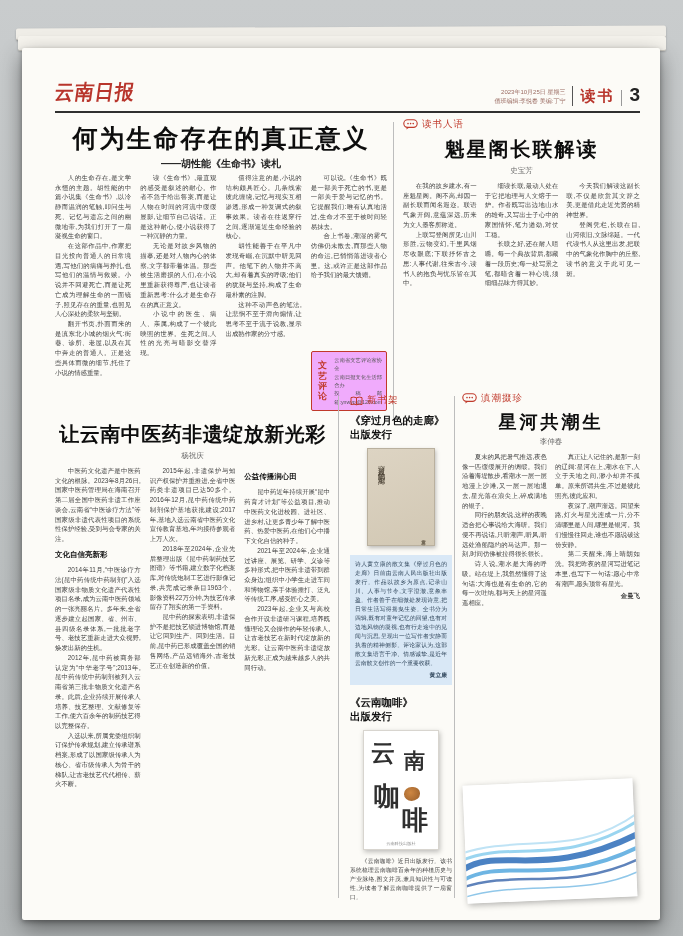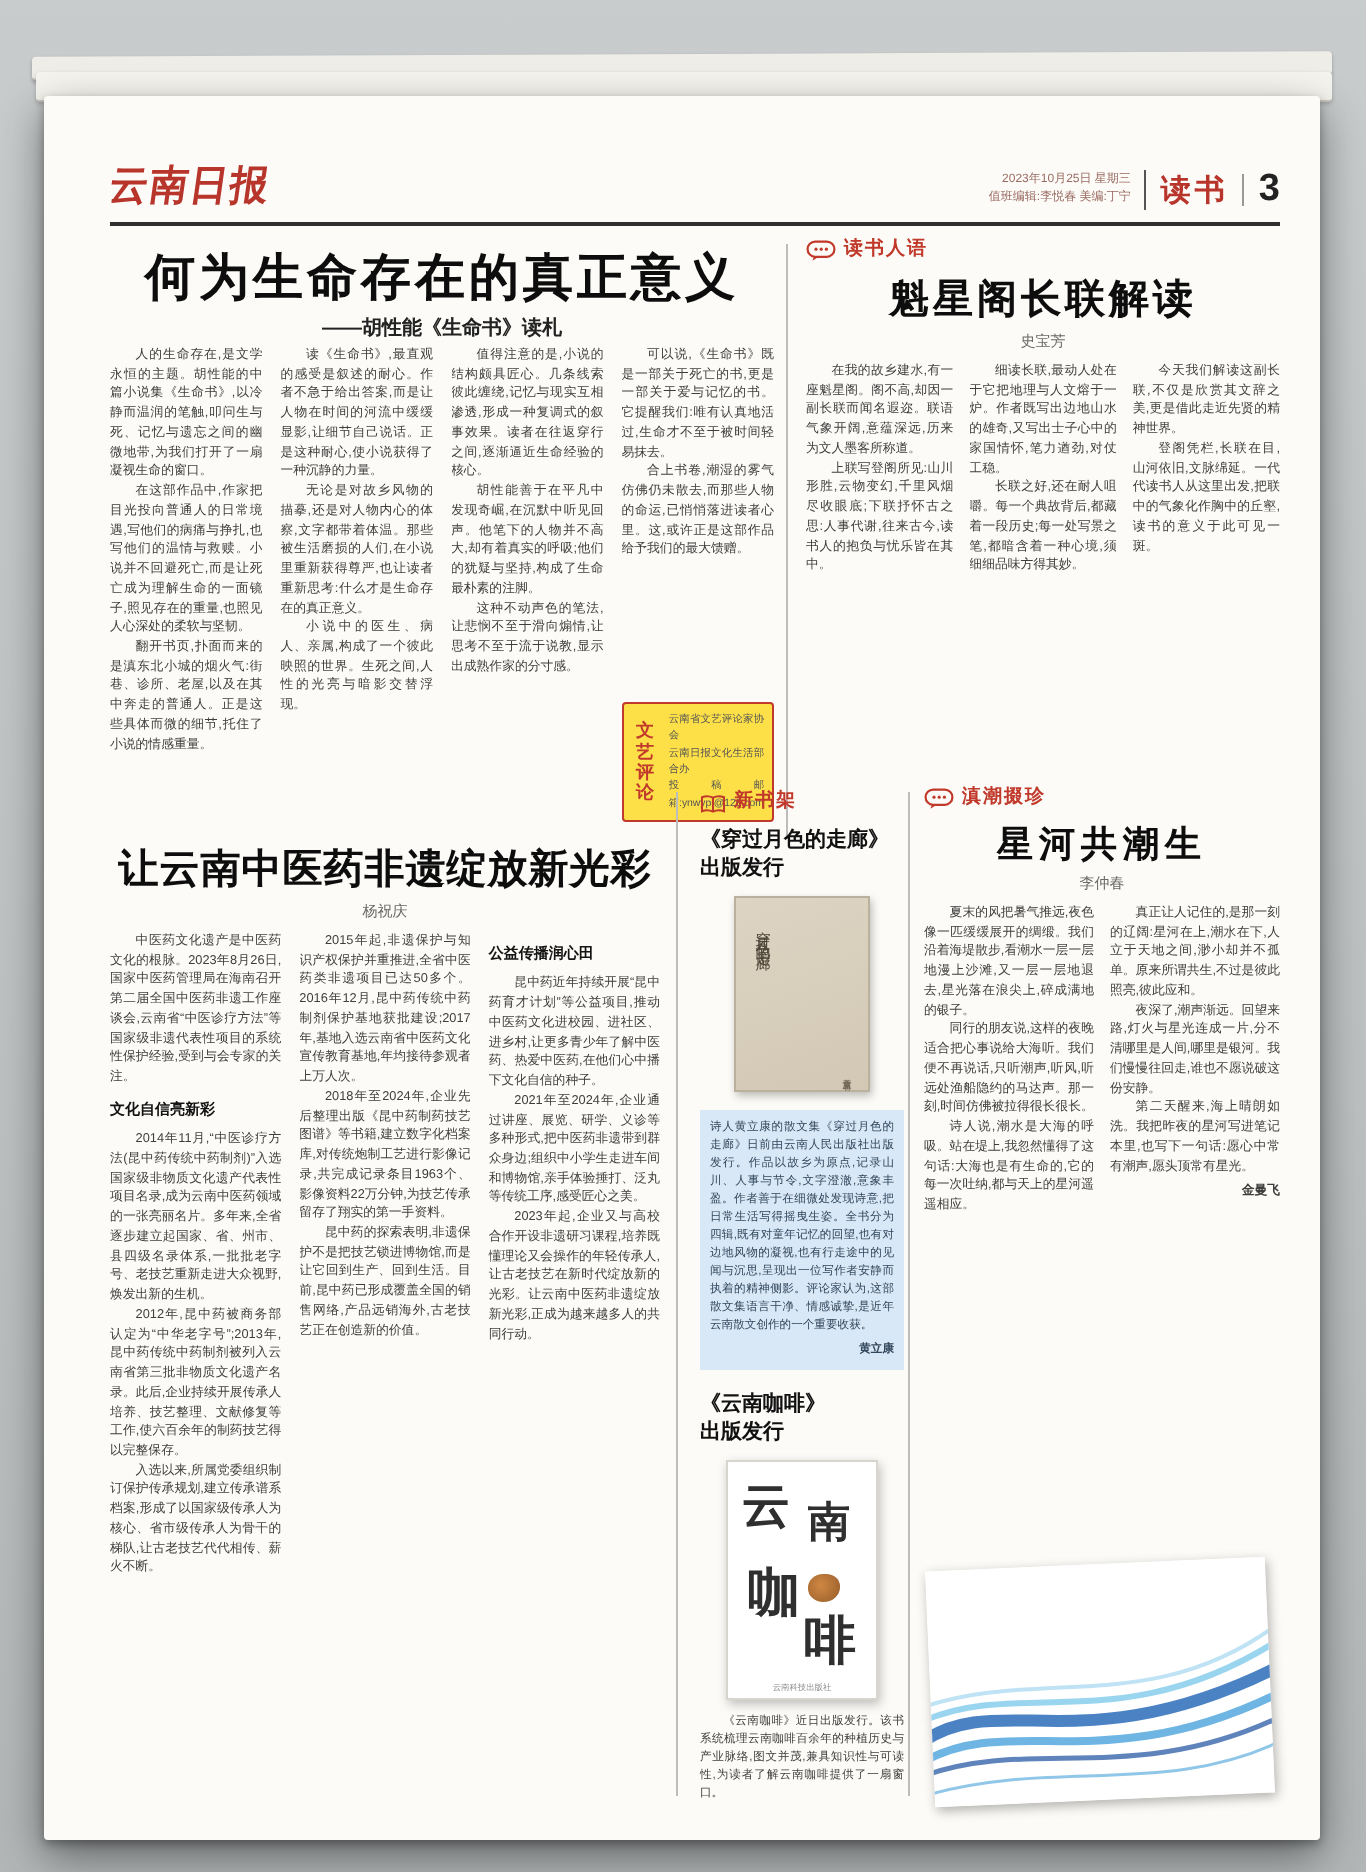--- a/index.html
+++ b/index.html
@@ -13,46 +13,46 @@
   .edge1{left:16px;top:27px;width:650px;height:11px;background:#efede7;border-bottom:1px solid #c6c3bb;transform:rotate(-.25deg);box-shadow:0 1px 2px rgba(0,0,0,.25);}
   .edge2{left:18px;top:36px;width:648px;height:14px;background:#f6f4ee;border-bottom:1px solid #ccc9c1;box-shadow:0 1px 2px rgba(0,0,0,.2);}
   .sheet{
     position:absolute;left:22px;top:48px;width:638px;height:872px;
     background:#fcfbf7;border-radius:2px;
     box-shadow:0 8px 22px rgba(0,0,0,.45),0 2px 5px rgba(0,0,0,.3);
   }
   .abs{position:absolute;}
   
   .masthead{font-family:"DejaVu Serif","Liberation Serif",serif;font-weight:bold;font-size:19px;color:#b8352c;transform:skewX(-8deg) scaleY(1.08);letter-spacing:1px;}
-  .meta{display:flex;align-items:center;gap:7px;}
+  .meta{display:flex;align-items:flex-end;gap:7px;}
   .meta-dates{font-size:6px;line-height:1.5;color:#9a6b62;text-align:right;white-space:nowrap;}
   .meta-sep{width:1px;height:20px;background:#555;}
   .meta-sep2{width:1px;height:16px;background:#999;}
   .section-label{font-size:15px;font-weight:900;color:#b8352c;letter-spacing:2px;}
   .page-num{font-size:19px;font-weight:bold;color:#222;}
   .rule{border-top:2px solid #303030;}
   
-  .kicker{display:flex;align-items:flex-end;gap:4px;color:#c0392b;font-weight:bold;font-size:9.5px;letter-spacing:1px;}
+  .kicker{display:flex;align-items:center;gap:4px;color:#c0392b;font-weight:normal;font-size:9.5px;letter-spacing:1px;}
   .kicker svg{flex:0 0 auto;}
   
   .h-main{font-size:25px;font-weight:900;color:#0d0d0d;text-align:center;letter-spacing:2px;margin:2px 0;}
   .h-sub{font-size:10px;font-weight:bold;color:#222;text-align:center;margin:2px 0;}
   .byline{font-size:7.5px;color:#6a6a6a;text-align:center;margin:3px 0 5px;}
   .h-sec{font-size:20px;font-weight:900;color:#0d0d0d;text-align:center;letter-spacing:2px;margin:5px 0 2px;}
   .h-sec3{font-size:20px;font-weight:900;color:#0d0d0d;text-align:center;letter-spacing:.5px;margin:5px 0 2px;}
   .h-sec4{font-size:18px;font-weight:900;color:#0d0d0d;text-align:center;letter-spacing:3px;margin:5px 0 2px;}
   
   .cols{display:flex;overflow:hidden;}
   .col{flex:1;font-size:6.4px;line-height:1.52;color:#3e3e3e;text-align:justify;overflow:hidden;}
   .cols.g9{gap:9px;} .cols.g8{gap:8px;}
   .col p.para{margin:0;text-indent:2em;}
   .col p.subhead{margin:5px 0;text-indent:0;text-align:left;font-weight:bold;font-size:7.5px;color:#141414;}
   .vdiv{position:absolute;width:1px;background:#bdbdbd;}
   
-  .infobox{margin-top:5px;border:1px solid #c0392b;border-radius:2px;display:flex;align-items:center;gap:5px;padding:4px 4px;background:#fde047;}
+  .infobox{margin-top:5px;border:1px solid #c0392b;border-radius:2px;display:flex;align-items:center;gap:5px;padding:4px 4px;background:#f0abfc;}
   .infobox .ib-label{color:#c0392b;font-weight:900;font-size:9px;line-height:1.15;text-align:center;}
   .infobox .ib-lines{font-size:5.2px;line-height:1.6;color:#555;}
   
   .bs-title{font-size:10.5px;font-weight:900;color:#111;text-align:left;line-height:1.35;margin:6px 0 0;}
   .cover1{width:66px;height:96px;margin:7px auto 0;background:linear-gradient(160deg,#ddd4c3,#d2c8b4);border:1px solid #b9b09e;box-shadow:1px 2px 4px rgba(0,0,0,.25);position:relative;}
   .cover1 .vtitle{position:absolute;left:8px;top:10px;writing-mode:vertical-rl;font-family:"DejaVu Serif","Liberation Serif",serif;font-size:7.5px;letter-spacing:2px;color:#4d4437;}
   .cover1 .vauthor{position:absolute;right:8px;bottom:8px;writing-mode:vertical-rl;font-size:4.5px;color:#6e6452;}
   .panel{margin-top:9px;background:#d9e8f6;padding:5px;font-size:5.8px;line-height:1.55;color:#31475c;text-align:justify;}
   .panel .rev{text-indent:2em;}
   .panel .sig{display:block;text-align:right;margin-top:3px;font-weight:bold;}

